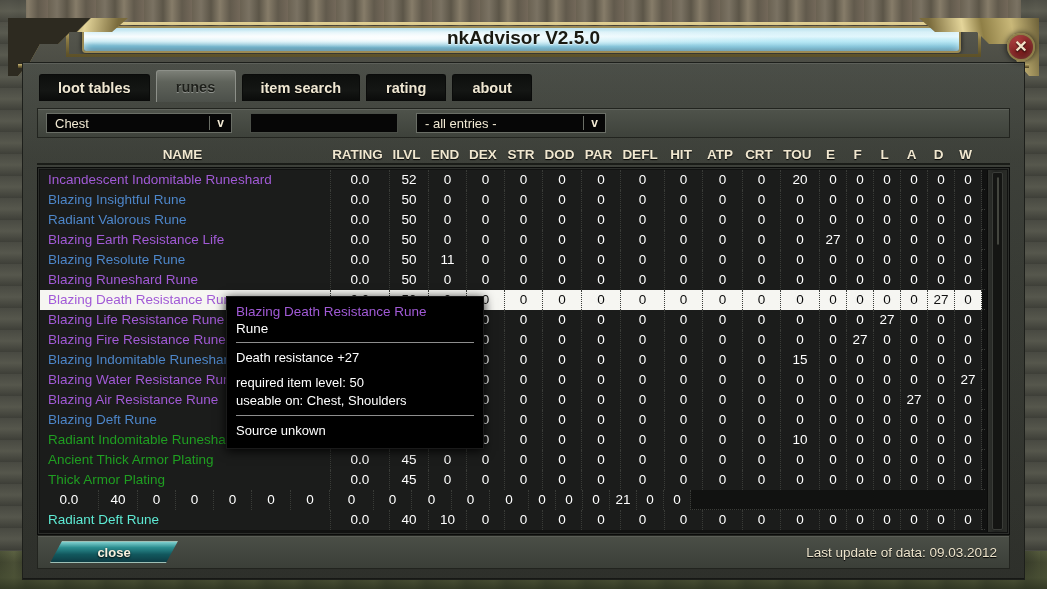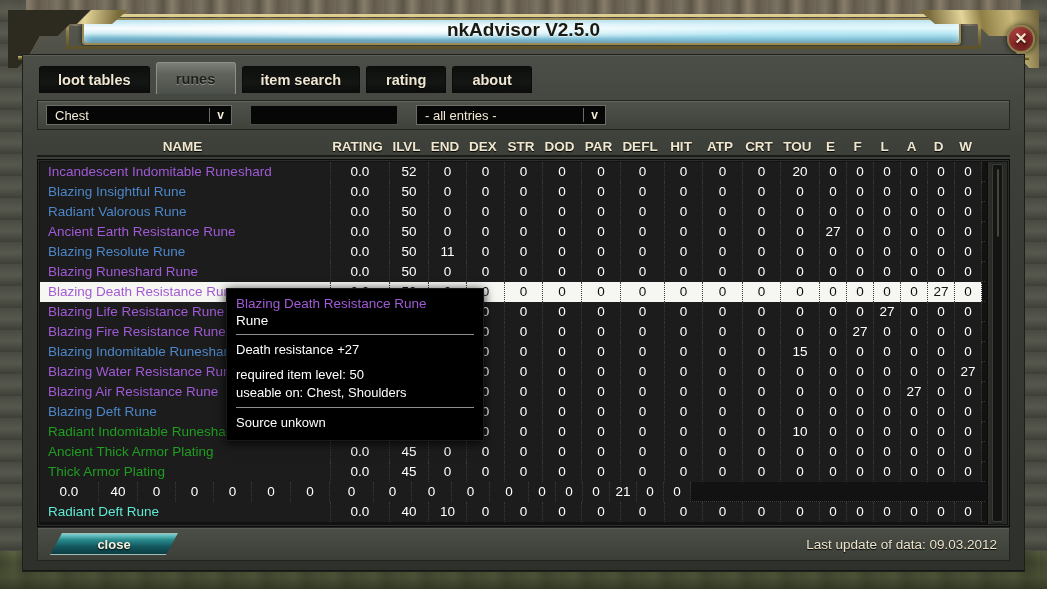--- a/index.html
+++ b/index.html
@@ -30,21 +30,21 @@
   }
   .bd-left, .bd-right {
     position:absolute; top:0; bottom:0; width:26px;
     background: repeating-linear-gradient(180deg,#4b4c44 0px,#5a5b50 11px,#3f4039 22px);
     opacity:.9;
   }
   .bd-left{left:0;} .bd-right{right:0;}
 
   
   #window {
-    position:absolute; left:8px; top:4px; width:1031px; height:578px;
+    position:absolute; left:8px; top:12px; width:1031px; height:578px;
   }
 
   
   #titlebar {
     position:absolute; left:0; top:6px; width:1031px; height:42px;
   }
   #titlebar-gem {
     position:absolute; left:74px; top:8px; right:78px; height:27px;
     background: linear-gradient(180deg,
       #9fd6e8 0%, #d5f0f7 18%, #f4fbfd 38%, #bfe6f0 58%, #5fa9c4 82%, #2c6f8c 100%);
@@ -419,21 +419,21 @@
               <div class="cell" style="width: 38px;">0</div>
               <div class="cell" style="width: 39px;">0</div>
               <div class="cell" style="width: 27px;">0</div>
               <div class="cell" style="width: 27px;">0</div>
               <div class="cell" style="width: 27px;">0</div>
               <div class="cell" style="width: 27px;">0</div>
               <div class="cell" style="width: 27px;">0</div>
               <div class="cell" style="width: 27px;">0</div>
             </div>
             <div class="row">
-              <div class="cell name" style="width: 291px; color: rgb(161, 90, 214);">Ancient Earth Resistance Rune</div>
+              <div class="cell name" style="width: 291px; color: rgb(161, 90, 214);">Blazing Earth Resistance Life</div>
               <div class="cell" style="width: 59px;">0.0</div>
               <div class="cell" style="width: 39px;">50</div>
               <div class="cell" style="width: 38px;">0</div>
               <div class="cell" style="width: 38px;">0</div>
               <div class="cell" style="width: 38px;">0</div>
               <div class="cell" style="width: 39px;">0</div>
               <div class="cell" style="width: 39px;">0</div>
               <div class="cell" style="width: 44px;">0</div>
               <div class="cell" style="width: 38px;">0</div>
               <div class="cell" style="width: 40px;">0</div>

